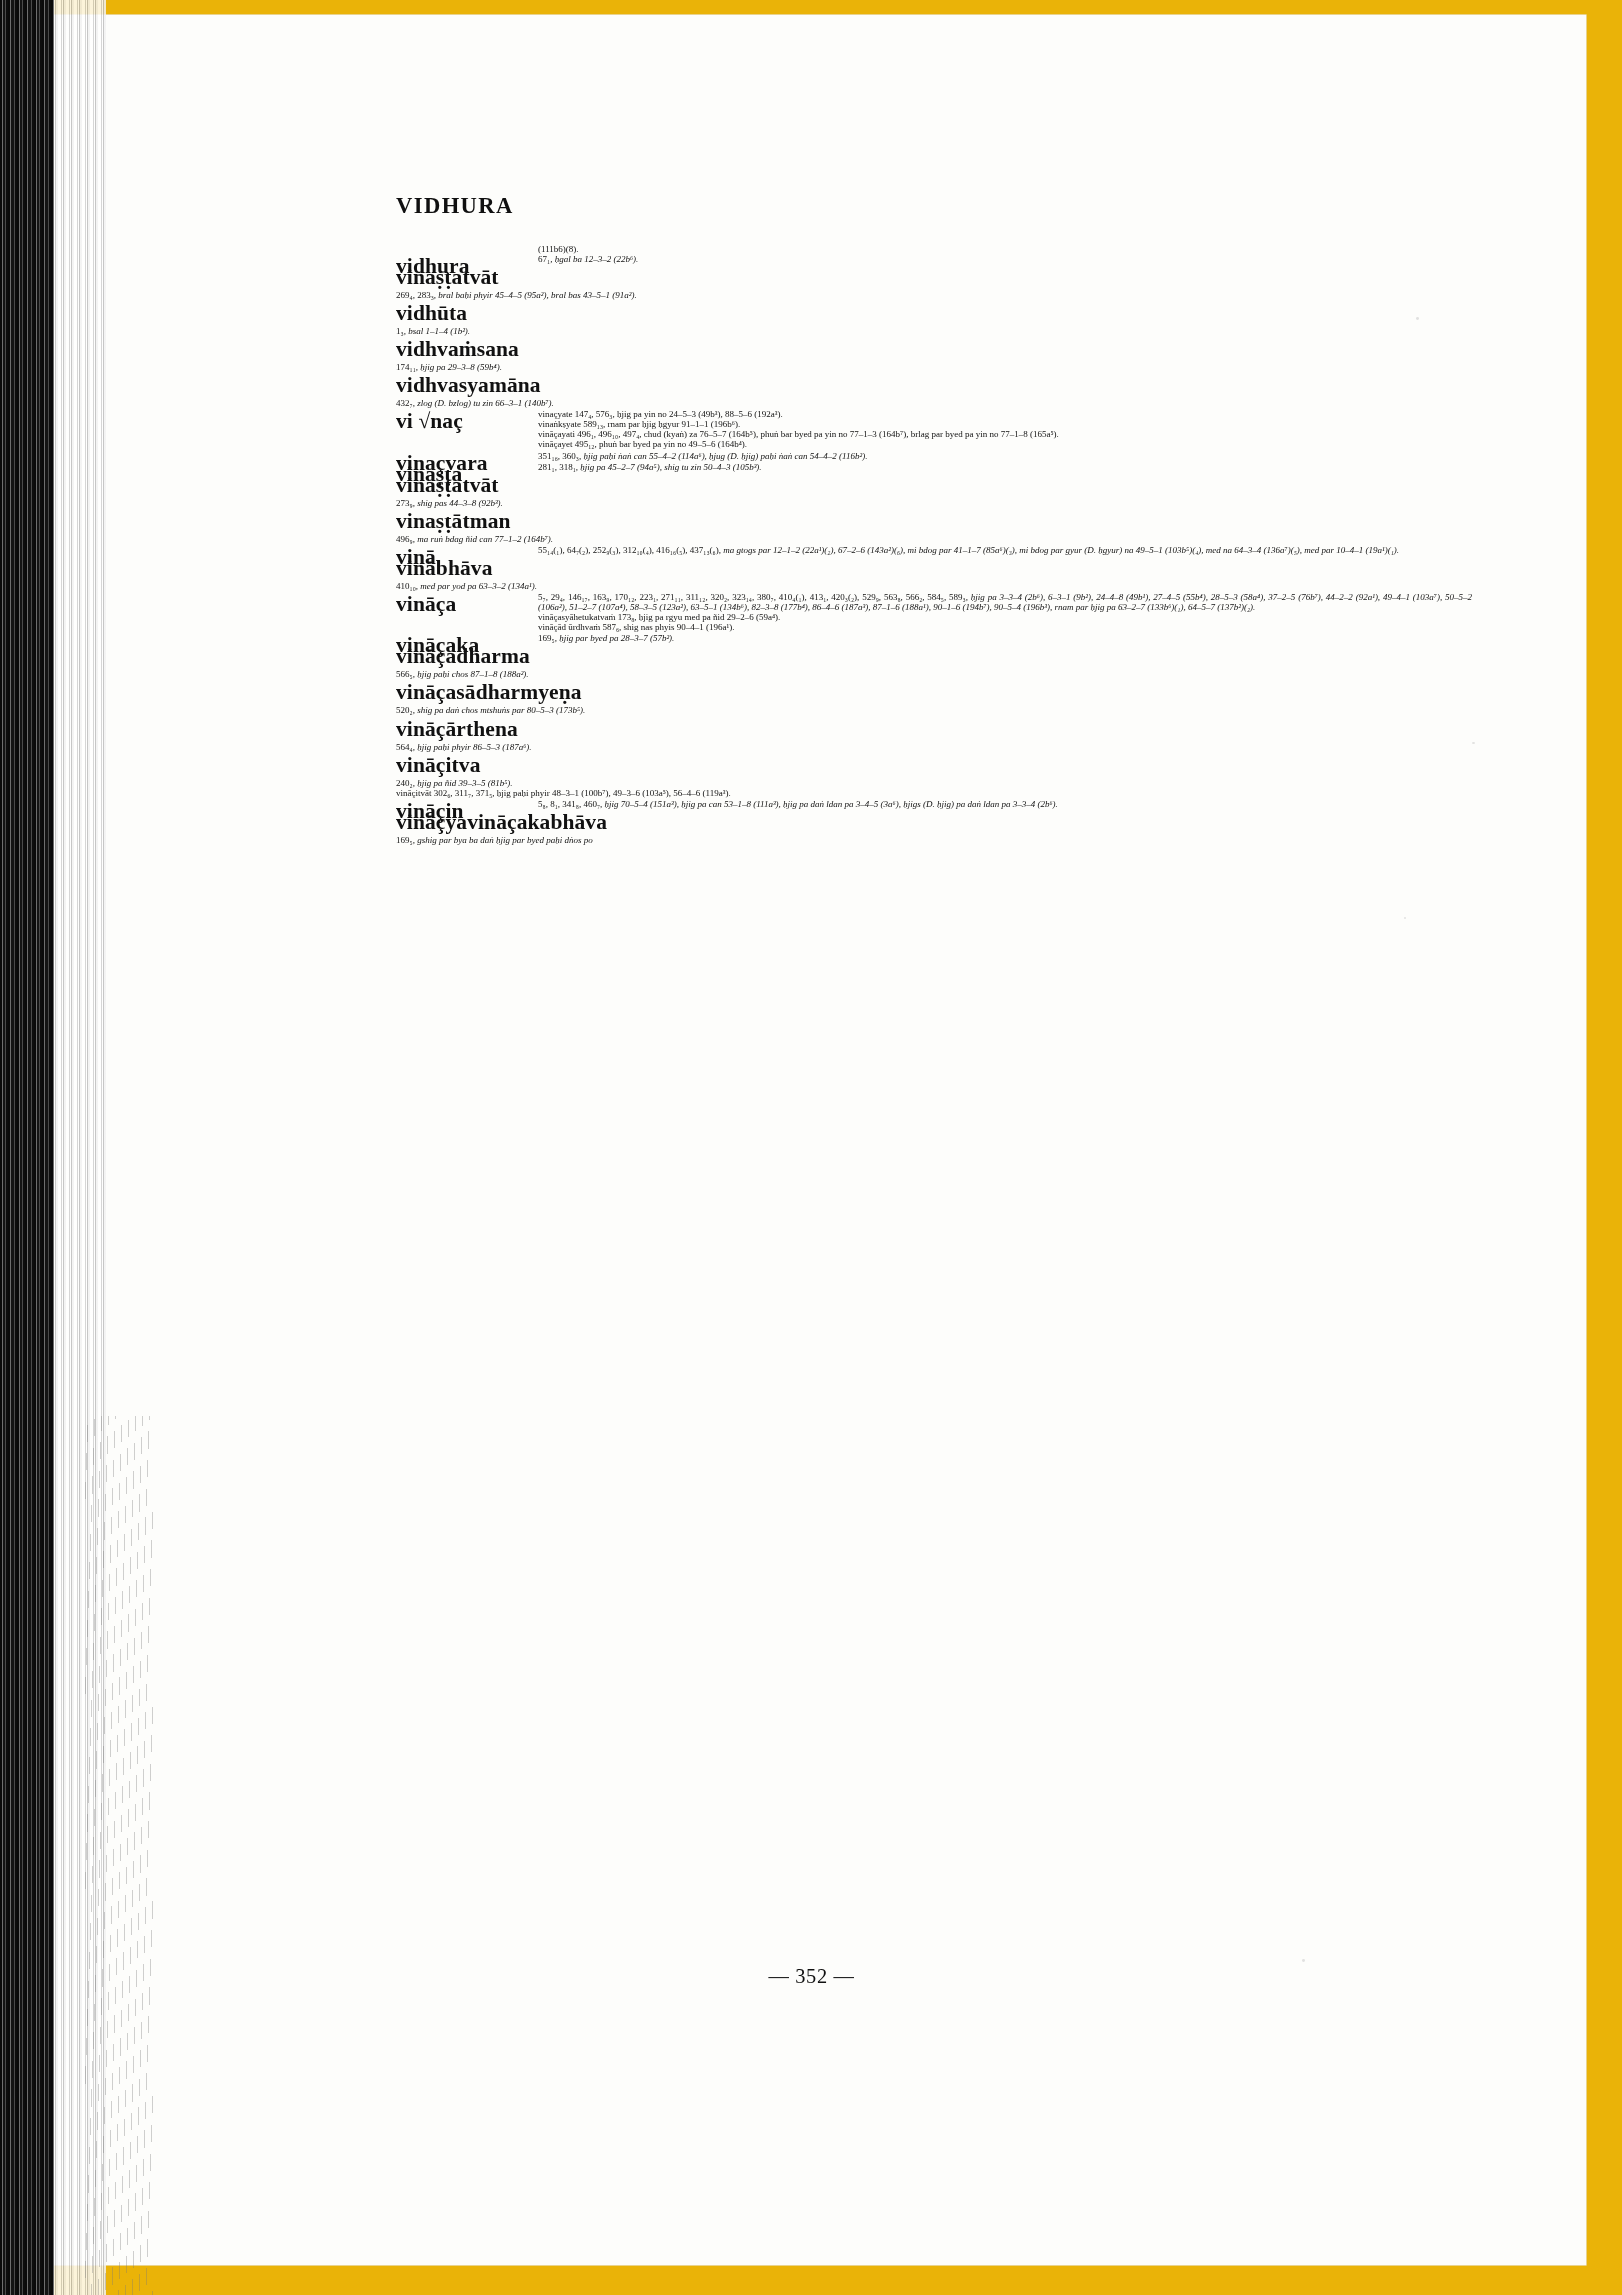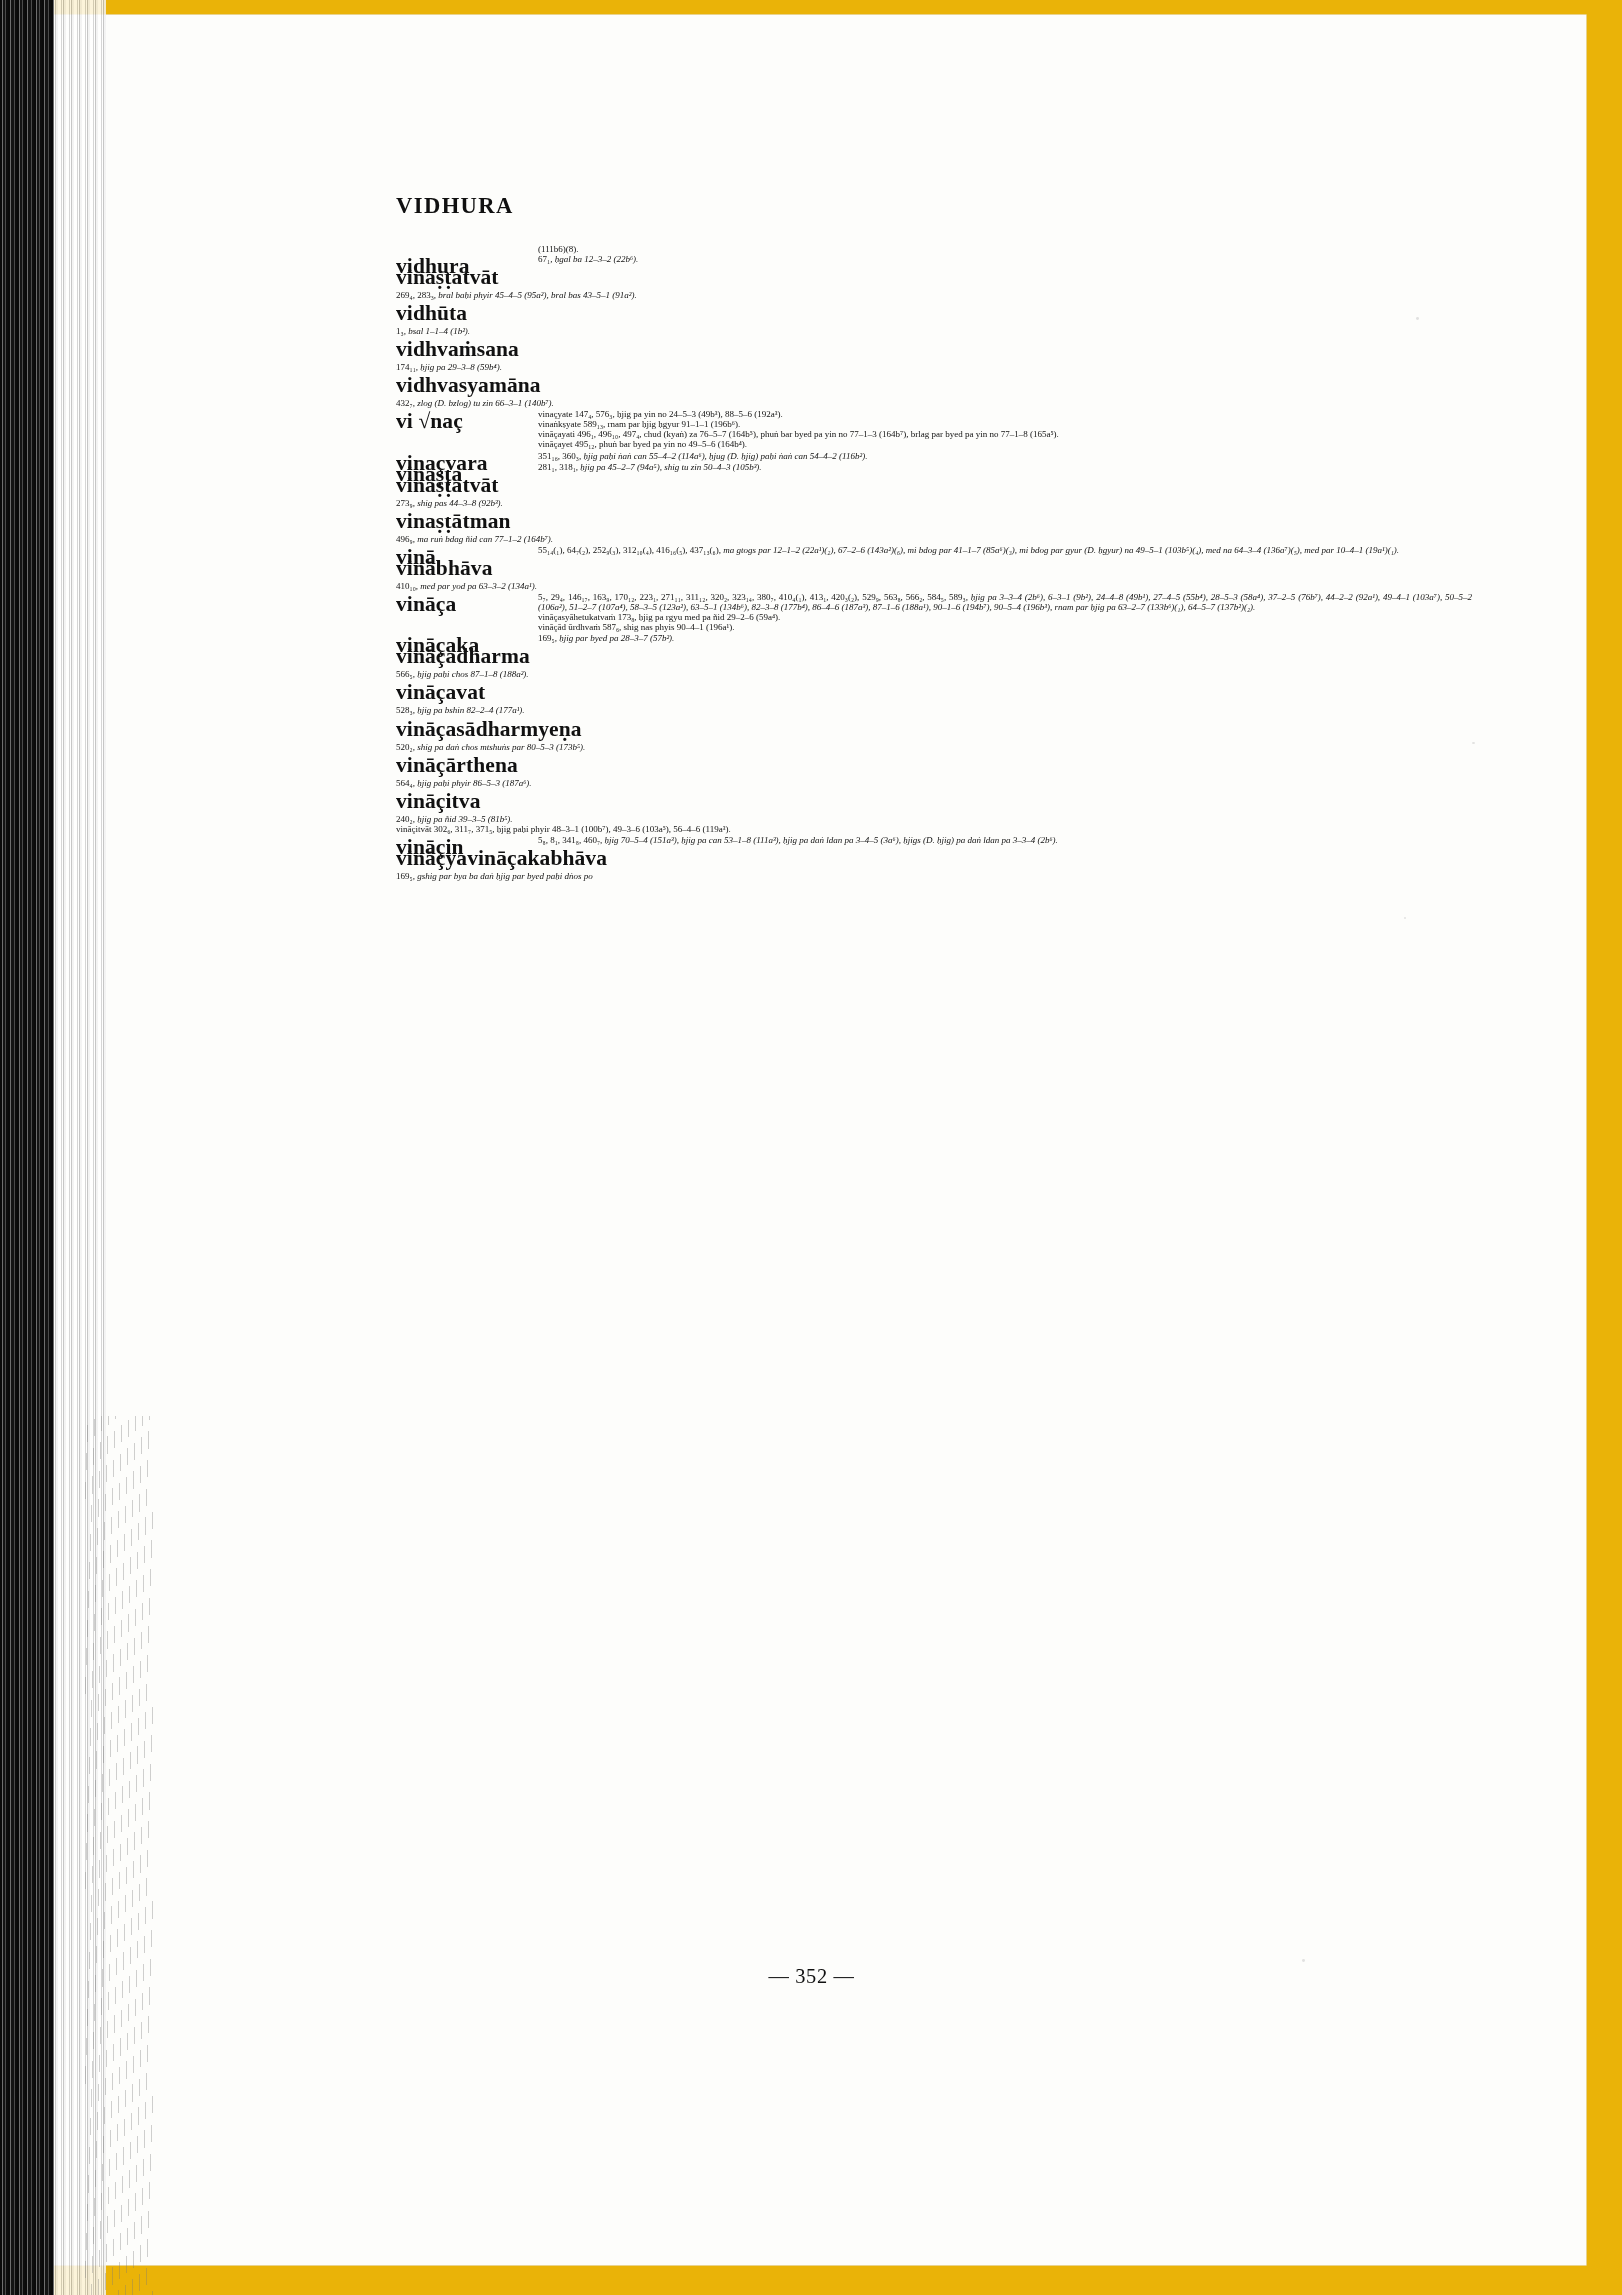--- a/index.html
+++ b/index.html
@@ -264,25 +264,20 @@
               <span class="line"><span>169₅, </span><i>ḥjig par byed pa 28–3–7 (57b²).</i></span>
             </span>
           </div>
         </div>
         <div class="entry-block">
           <div class="entry wide"><span class="hw">vināçadharma</span><span class="body">
               <span class="line"><span>566₅, </span><i>ḥjig paḥi chos 87–1–8 (188a²).</i></span>
             </span></div>
         </div>
         <div class="entry-block">
-          <div class="entry wide"><span class="hw">vināçavat</span><span class="body">
-              <span class="line"><span>528₃, </span><i>ḥjig pa bshin 82–2–4 (177a¹).</i></span>
-            </span></div>
-        </div>
-        <div class="entry-block">
           <div class="entry wide"><span class="hw">vināçasādharmyeṇa</span><span class="body">
               <span class="line"><span>520₂, </span><i>shig pa daṅ chos mtshuṅs par 80–5–3 (173b⁵).</i></span>
             </span></div>
         </div>
         <div class="entry-block">
           <div class="entry wide"><span class="hw">vināçārthena</span><span class="body">
               <span class="line"><span>564₄, </span><i>ḥjig paḥi phyir 86–5–3 (187a⁶).</i></span>
             </span></div>
         </div>
         <div class="entry-block">

